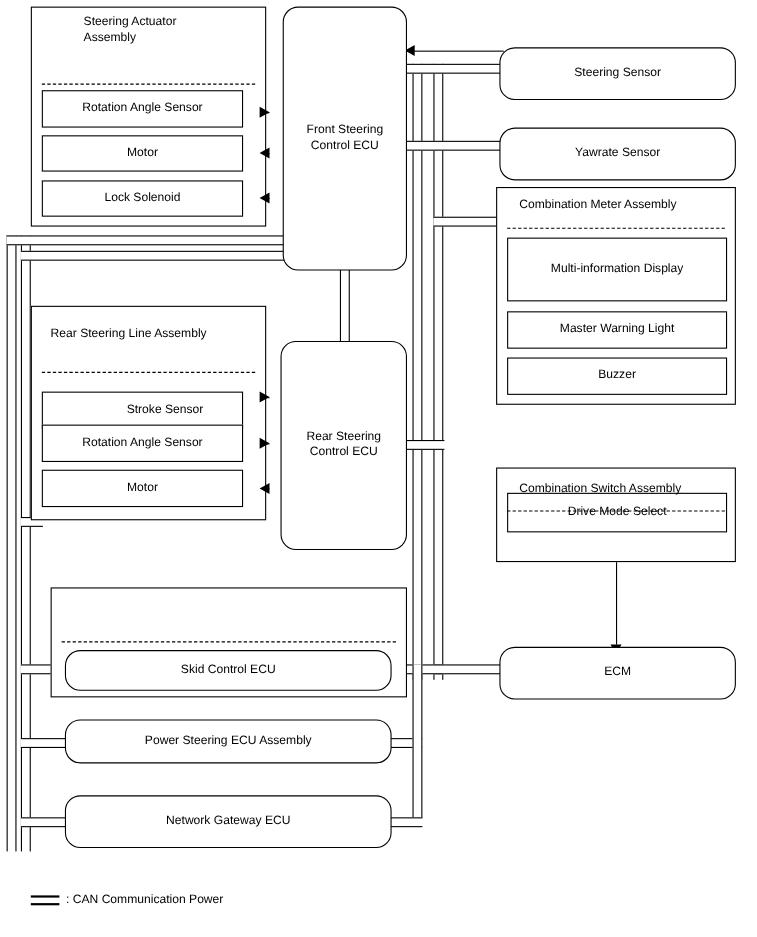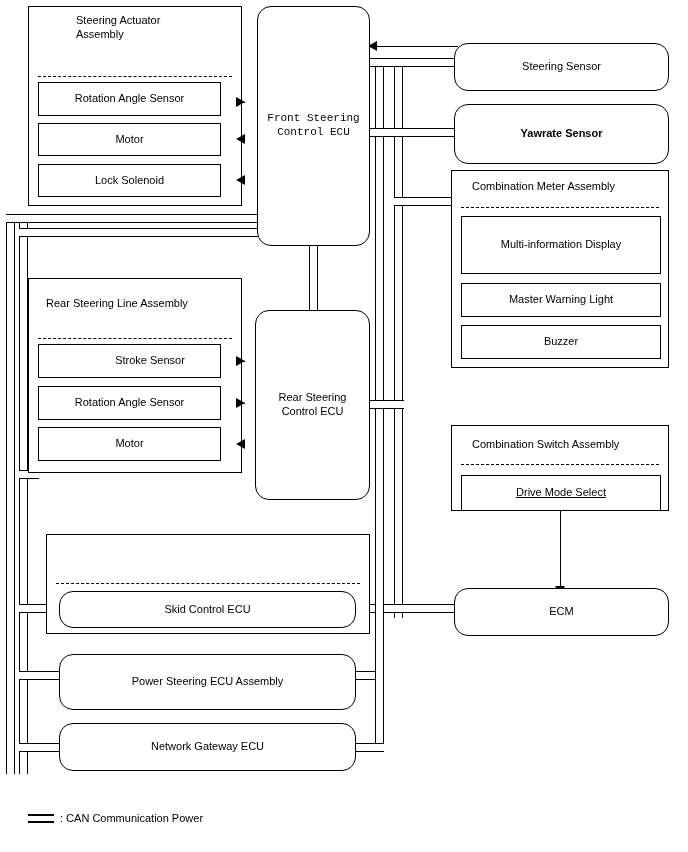--- a/index.html
+++ b/index.html
@@ -189,61 +189,61 @@
   <div class="box" style="left:38px; top:82px; width:183px; height:34px;">
       <span>Rotation Angle Sensor</span>
     </div>
   <div class="box" style="left:38px; top:123px; width:183px; height:33px;">
       <span>Motor</span>
     </div>
   <div class="box" style="left:38px; top:164px; width:183px; height:33px;">
       <span>Lock Solenoid</span>
     </div>
 
-  <div class="box rounded" style="left:257px; top:6px; width:113px; height:240px; white-space:pre-line;font-family:Liberation Mono, monospace;"><span>Front Steering
+  <div class="box rounded" style="left:257px; top:6px; width:113px; height:240px; white-space:pre-line;"><span>Front Steering
 Control ECU</span></div>
 
   <div class="box rounded" style="left:454px; top:43px; width:215px; height:48px;">
       <span>Steering Sensor</span>
     </div>
-  <div class="box rounded" style="left:454px; top:104px; width:215px; height:60px;font-weight:bold;">
+  <div class="box rounded" style="left:454px; top:116px; width:215px; height:48px;">
       <span>Yawrate Sensor</span>
     </div>
 
   <div class="box" style="left:461px; top:216px; width:200px; height:58px;">
       <span>Multi-information Display</span>
     </div>
   <div class="box" style="left:461px; top:283px; width:200px; height:34px;">
       <span>Master Warning Light</span>
     </div>
   <div class="box" style="left:461px; top:325px; width:200px; height:34px;">
       <span>Buzzer</span>
     </div>
 
-  <div class="box" style="left:38px; top:344px; width:183px; height:34px;padding-left:41px;">
+  <div class="box" style="left:38px; top:356px; width:183px; height:34px;padding-left:41px;">
       <span>Stroke Sensor</span>
     </div>
   <div class="box" style="left:38px; top:386px; width:183px; height:34px;">
       <span>Rotation Angle Sensor</span>
     </div>
   <div class="box" style="left:38px; top:427px; width:183px; height:34px;">
       <span>Motor</span>
     </div>
 
   <div class="box rounded" style="left:255px; top:310px; width:115px; height:190px; white-space:pre-line;"><span>Rear Steering
 Control ECU</span></div>
 
-  <div class="box" style="left:461px; top:475px; width:200px; height:36px;text-decoration:underline;">
+  <div class="box" style="left:461px; top:448px; width:200px; height:36px;">
       <span>Drive Mode Select</span>
     </div>
 
   <div class="box rounded" style="left:59px; top:591px; width:297px; height:37px;">
       <span>Skid Control ECU</span>
     </div>
-  <div class="box rounded" style="left:59px; top:654px; width:297px; height:56px;">
+  <div class="box rounded" style="left:59px; top:654px; width:297px; height:40px;">
       <span>Power Steering ECU Assembly</span>
     </div>
   <div class="box rounded" style="left:59px; top:723px; width:297px; height:48px;">
       <span>Network Gateway ECU</span>
     </div>
 
   <div class="box rounded" style="left:454px; top:588px; width:215px; height:48px;">
       <span>ECM</span>
     </div>
 

